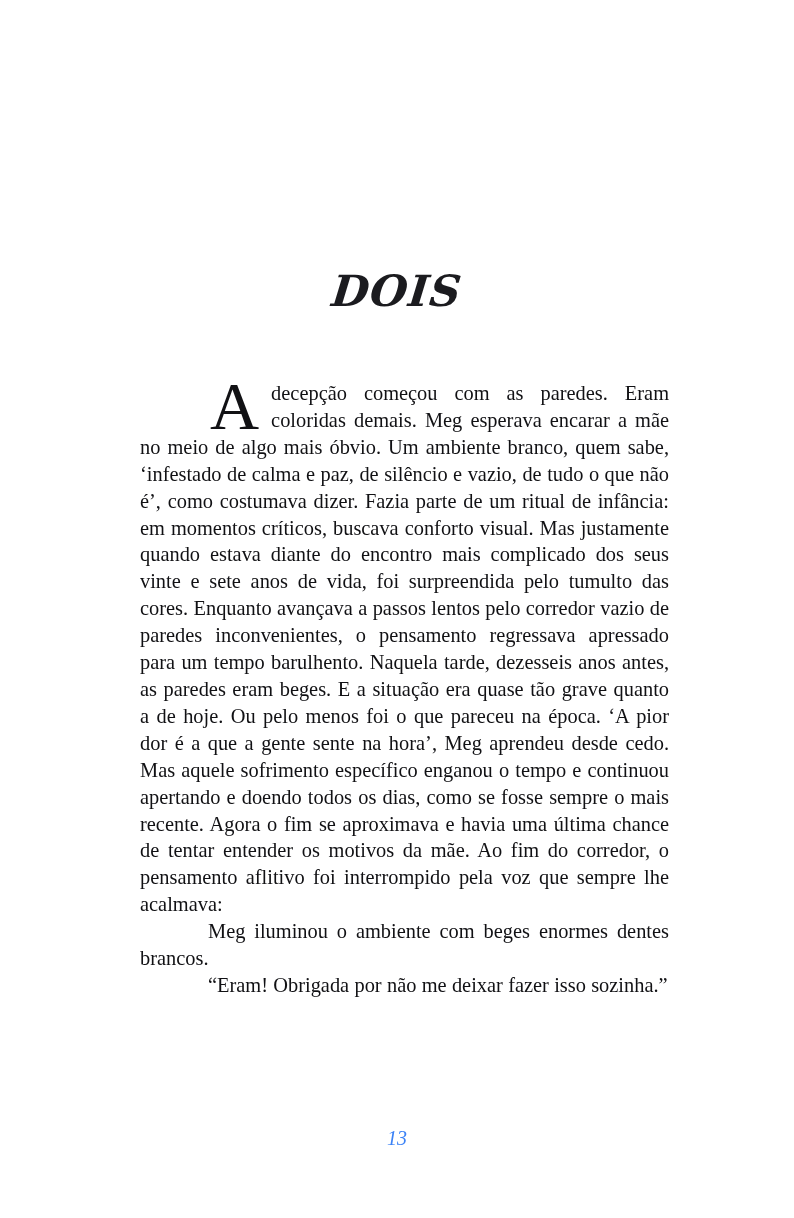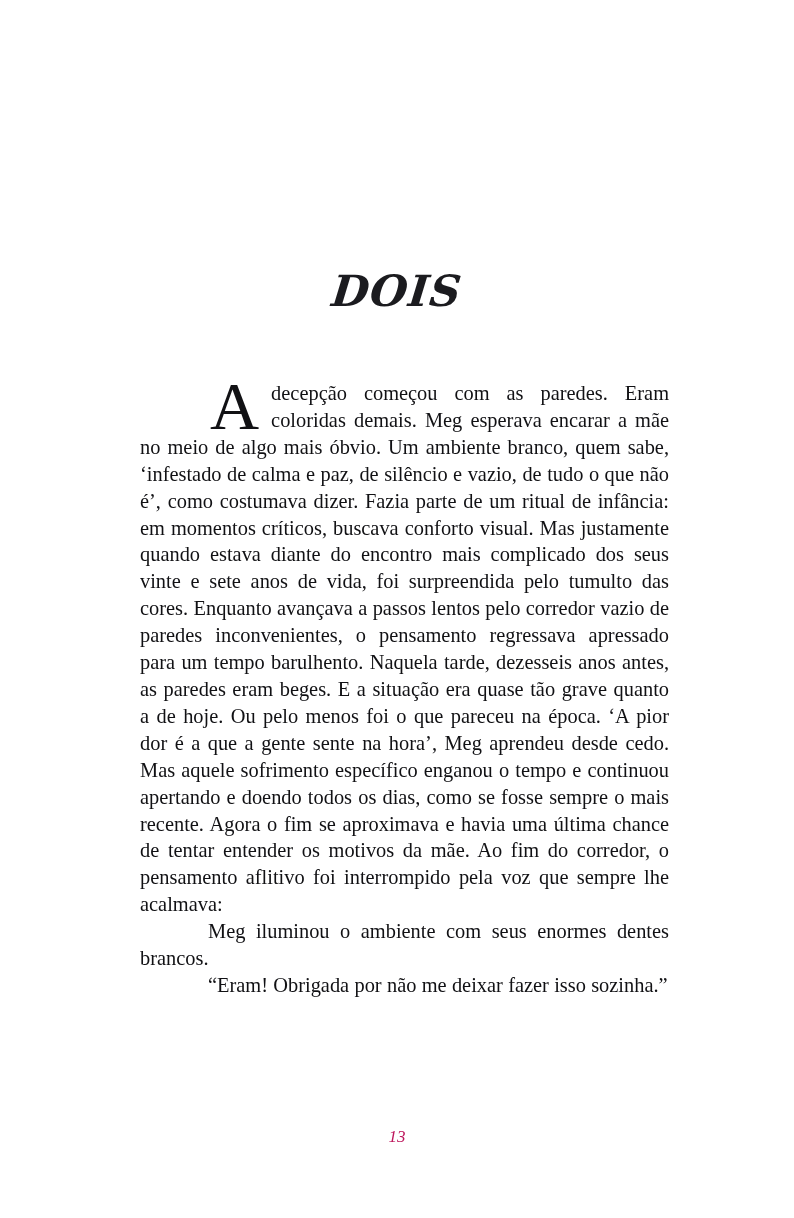--- a/index.html
+++ b/index.html
@@ -80,38 +80,38 @@
 
   
   .folio {
     position: absolute;
     top: 1128px;
     left: 0;
     width: 794px;
     text-align: center;
     font-family: "Liberation Serif", "DejaVu Serif", serif;
     font-style: italic;
-    font-size: 17px;
-    color: #be185d;
+    font-size: 20px;
+    color: #3b82f6;
     line-height: 1;
   }
 </style>
 </head>
 <body>
 
 <div class="page">
 
   <h1 class="chapter-title">DOIS</h1>
 
   <div class="text-block">
 
     <p class="para para-opening">A decepção começou com as paredes. Eram coloridas demais. Meg esperava encarar a mãe no meio de algo mais óbvio. Um ambiente branco, quem sabe, ‘infestado de calma e paz, de silêncio e vazio, de tudo o que não é’, como costumava dizer. Fazia parte de um ritual de infância: em momentos críticos, buscava conforto visual. Mas justamente quando estava diante do encontro mais complicado dos seus vinte e sete anos de vida, foi surpreendida pelo tumulto das cores. Enquanto avançava a passos lentos pelo corredor vazio de paredes inconvenientes, o pensamento regressava apressado para um tempo barulhento. Naquela tarde, dezesseis anos antes, as paredes eram beges. E a situação era quase tão grave quanto a de hoje. Ou pelo menos foi o que pareceu na época. ‘A pior dor é a que a gente sente na hora’, Meg aprendeu desde cedo. Mas aquele sofrimento específico enganou o tempo e continuou apertando e doendo todos os dias, como se fosse sempre o mais recente. Agora o fim se aproximava e havia uma última chance de tentar entender os motivos da mãe. Ao fim do corredor, o pensamento aflitivo foi interrompido pela voz que sempre lhe acalmava:</p>
 
 
-    <p class="para para-indent">Meg iluminou o ambiente com seus enormes dentes brancos.</p>
+    <p class="para para-indent">Meg iluminou o ambiente com beges enormes dentes brancos.</p>
 
     <p class="para para-indent">“Eram! Obrigada por não me deixar fazer isso sozinha.”</p>
 
   </div>
 
   <div class="folio">13</div>
 
 </div>
 
 </body></html>

